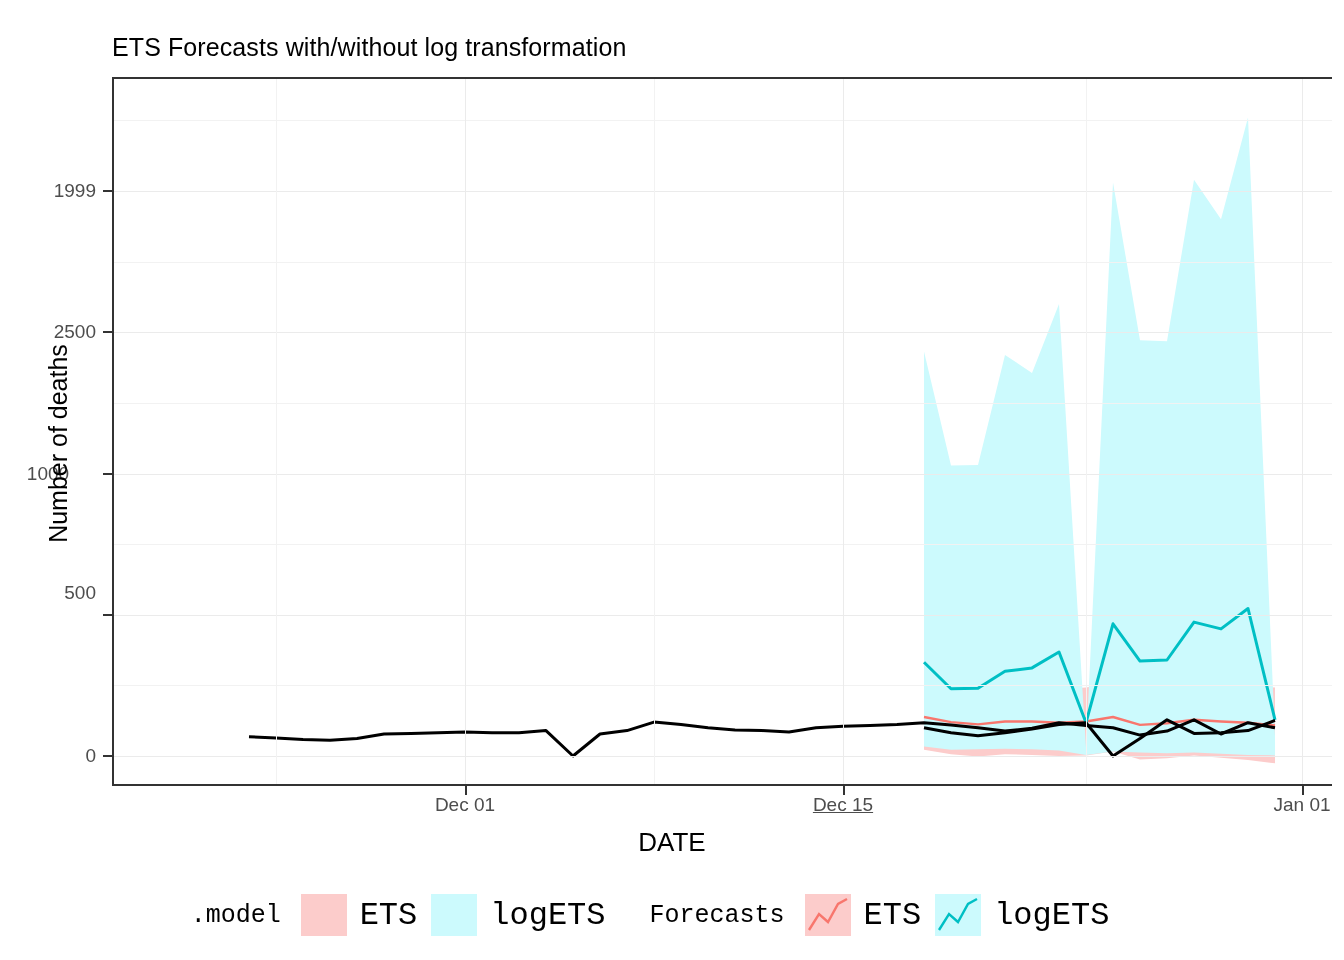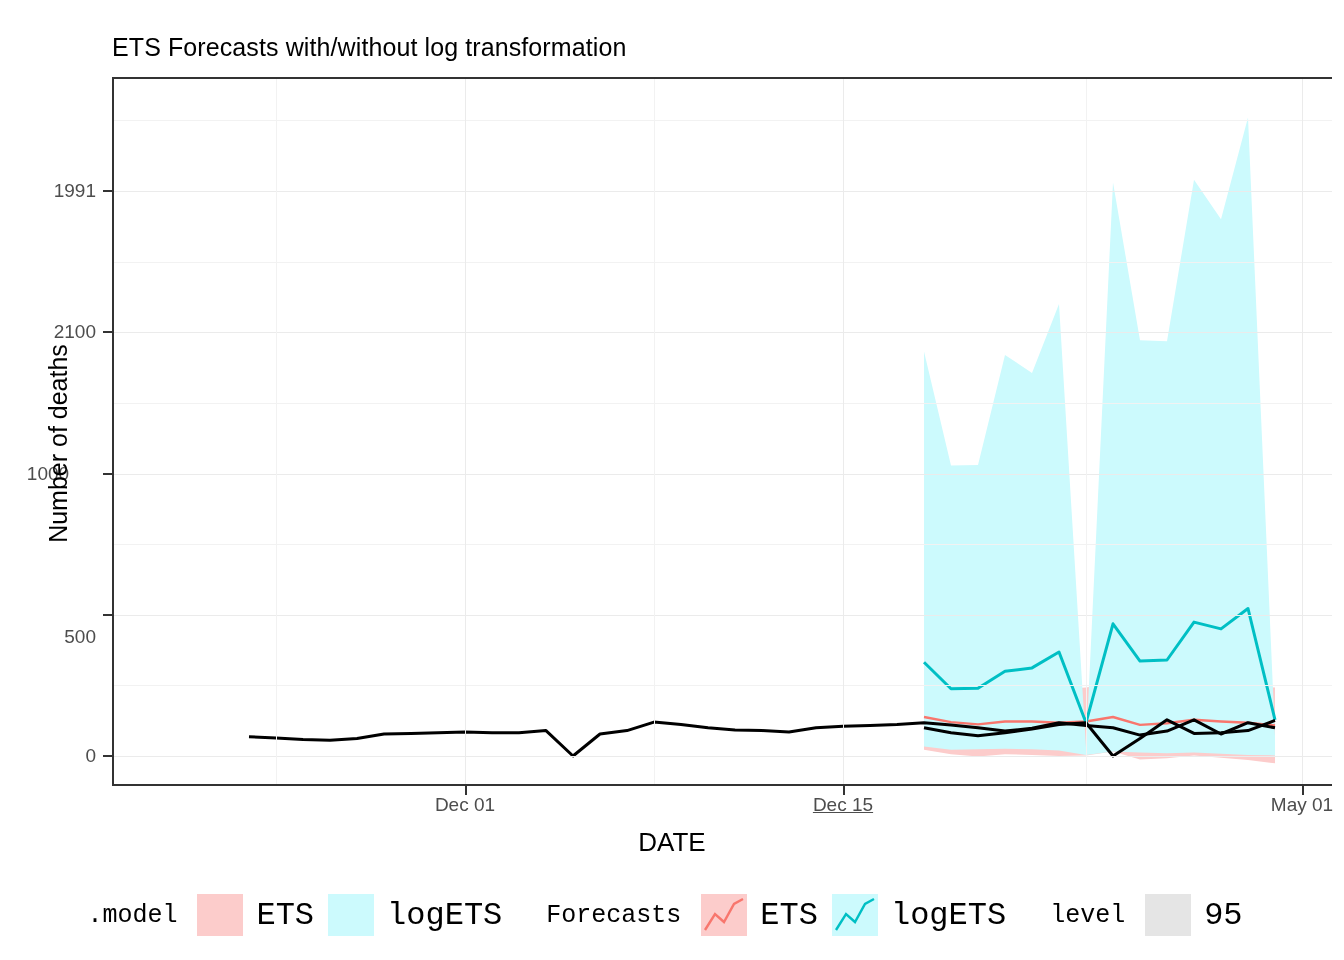--- a/index.html
+++ b/index.html
@@ -143,33 +143,33 @@
         <polyline points="812.0,650.8 839.0,655.8 866.0,658.7 893.0,655.8 920.0,651.9 947.0,647.4 974.0,645.7 1001.0,679.0 1028.0,661.5 1055.0,642.8 1082.0,656.4 1109.0,655.8 1136.0,653.6 1163.0,643.4" fill="none" stroke="#000000" stroke-width="3" stroke-linejoin="round" stroke-linecap="butt"></polyline>
       </svg>
   <div class="grid-major" style="top: 679px;"></div><div class="grid-major" style="top: 537.75px;"></div><div class="grid-major" style="top: 396.5px;"></div><div class="grid-major" style="top: 255.25px;"></div><div class="grid-major" style="top: 114px;"></div><div class="grid-minor" style="top: 608.375px;"></div><div class="grid-minor" style="top: 467.125px;"></div><div class="grid-minor" style="top: 325.875px;"></div><div class="grid-minor" style="top: 184.625px;"></div><div class="grid-minor" style="top: 43.375px;"></div><div class="vgrid-major" style="left: 353px;"></div><div class="vgrid-major" style="left: 731px;"></div><div class="vgrid-major" style="left: 1190px;"></div><div class="vgrid-minor" style="left: 164px;"></div><div class="vgrid-minor" style="left: 542px;"></div><div class="vgrid-minor" style="left: 974px;"></div></div>
   <div id="panel-frame"></div>
   <div id="axis-bottom"></div>
 
   <div id="ticks-layer">
       <div class="ytick-mark" style="left: 103px; top: 737px;"></div>
       <div class="ytick-label" style="left: 0px; width: 96px; top: 737px;">0</div>
       <div class="ytick-mark" style="left: 103px; top: 595.75px;"></div>
-      <div class="ytick-label" style="left: 0px; width: 96px; top: 618px;">500</div>
+      <div class="ytick-label" style="left: 0px; width: 96px; top: 574px;">500</div>
       <div class="ytick-mark" style="left: 103px; top: 454.5px;"></div>
       <div class="ytick-label" style="left: 0px; width: 96px; top: 454.5px; text-align: center;">1000</div>
       <div class="ytick-mark" style="left: 103px; top: 313.25px;"></div>
-      <div class="ytick-label" style="left: 0px; width: 96px; top: 313.25px;">2100</div>
+      <div class="ytick-label" style="left: 0px; width: 96px; top: 313.25px;">2500</div>
       <div class="ytick-mark" style="left: 103px; top: 172px;"></div>
-      <div class="ytick-label" style="left: 0px; width: 96px; top: 172px;">1991</div>
+      <div class="ytick-label" style="left: 0px; width: 96px; top: 172px;">1999</div>
       <div class="xtick-mark" style="left: 465px;"></div>
       <div class="xtick-label" style="left: 465px;">Dec 01</div>
       <div class="xtick-mark" style="left: 843px;"></div>
       <div class="xtick-label" style="left: 843px; text-decoration: underline;">Dec 15</div>
       <div class="xtick-mark" style="left: 1302px;"></div>
-      <div class="xtick-label" style="left: 1302px;">May 01</div>
+      <div class="xtick-label" style="left: 1302px;">Jan 01</div>
     </div>
 
   <div id="y-axis-title">Number of deaths</div>
   <div id="x-axis-title">DATE</div>
 
   <div id="legend">
       <div class="legend-block">
         <span class="legend-title">.model</span>
         <div class="legend-key">
           <span class="legend-swatch" style="background: rgb(252, 204, 203);"></span>
@@ -194,22 +194,15 @@
         <div class="legend-key">
           <span class="legend-swatch" style="background: rgb(204, 250, 253);">
             <svg width="46" height="42" viewBox="0 0 46 42">
               <polyline points="4,36 14,20 23,28 33,10 42,5" fill="none" stroke="#00BFC4" stroke-width="2.4"></polyline>
             </svg>
           </span>
           <span class="legend-label">logETS</span>
         </div>
       </div>
       <div class="legend-gap"></div>
-      <div class="legend-block">
-        <span class="legend-title">level</span>
-        <div class="legend-key">
-          <span class="legend-swatch" style="background: rgb(229, 229, 229);"></span>
-          <span class="legend-label">95</span>
-        </div>
-      </div>
     </div>
 
 </div>
 
 </body></html>

